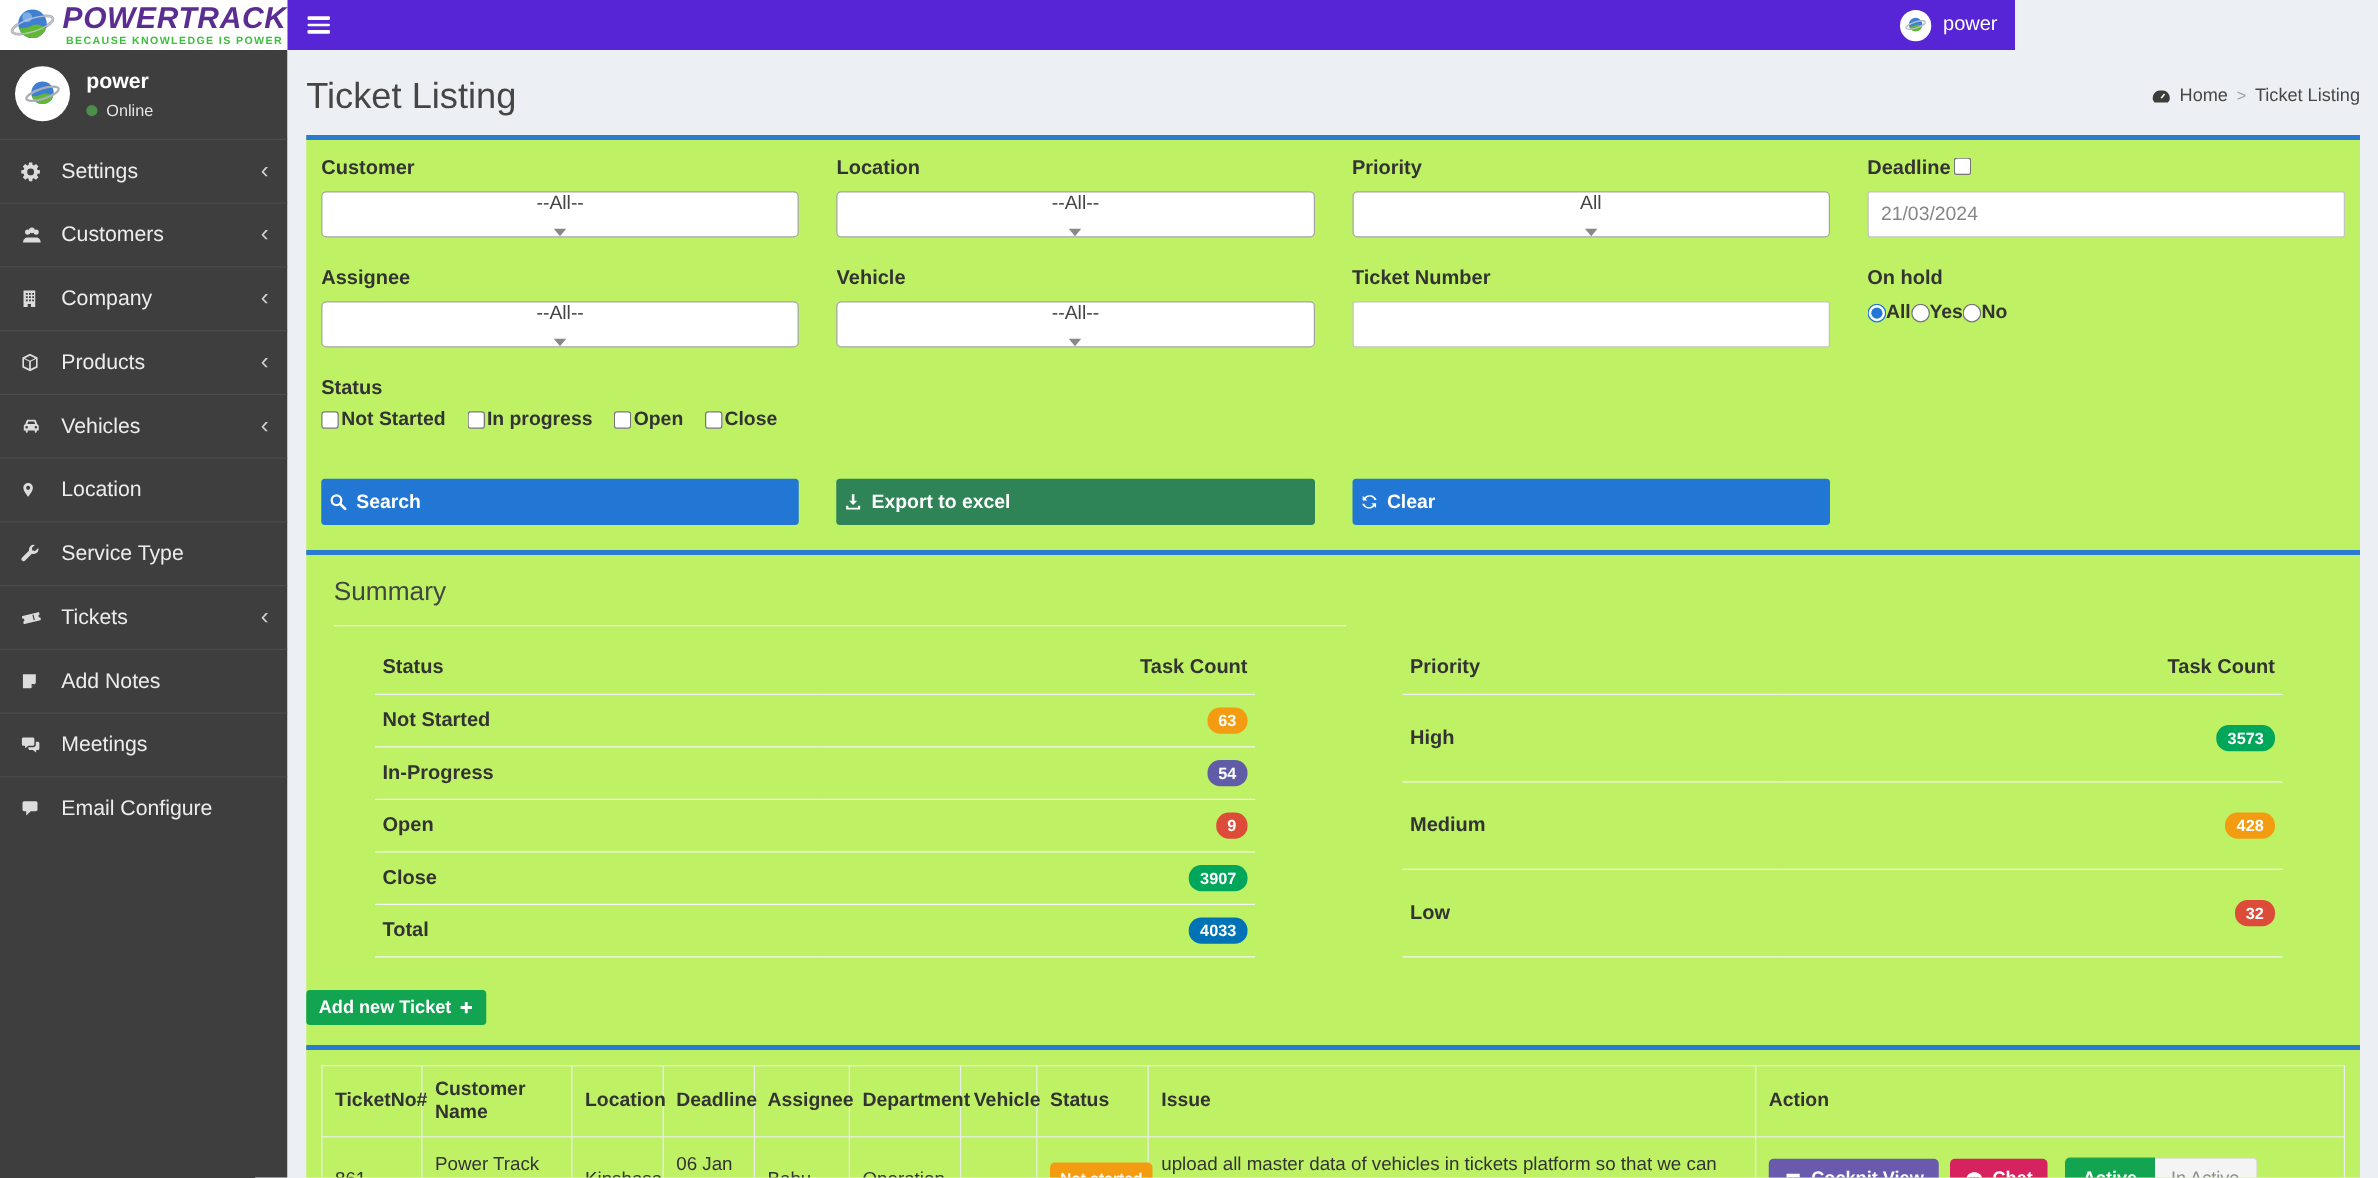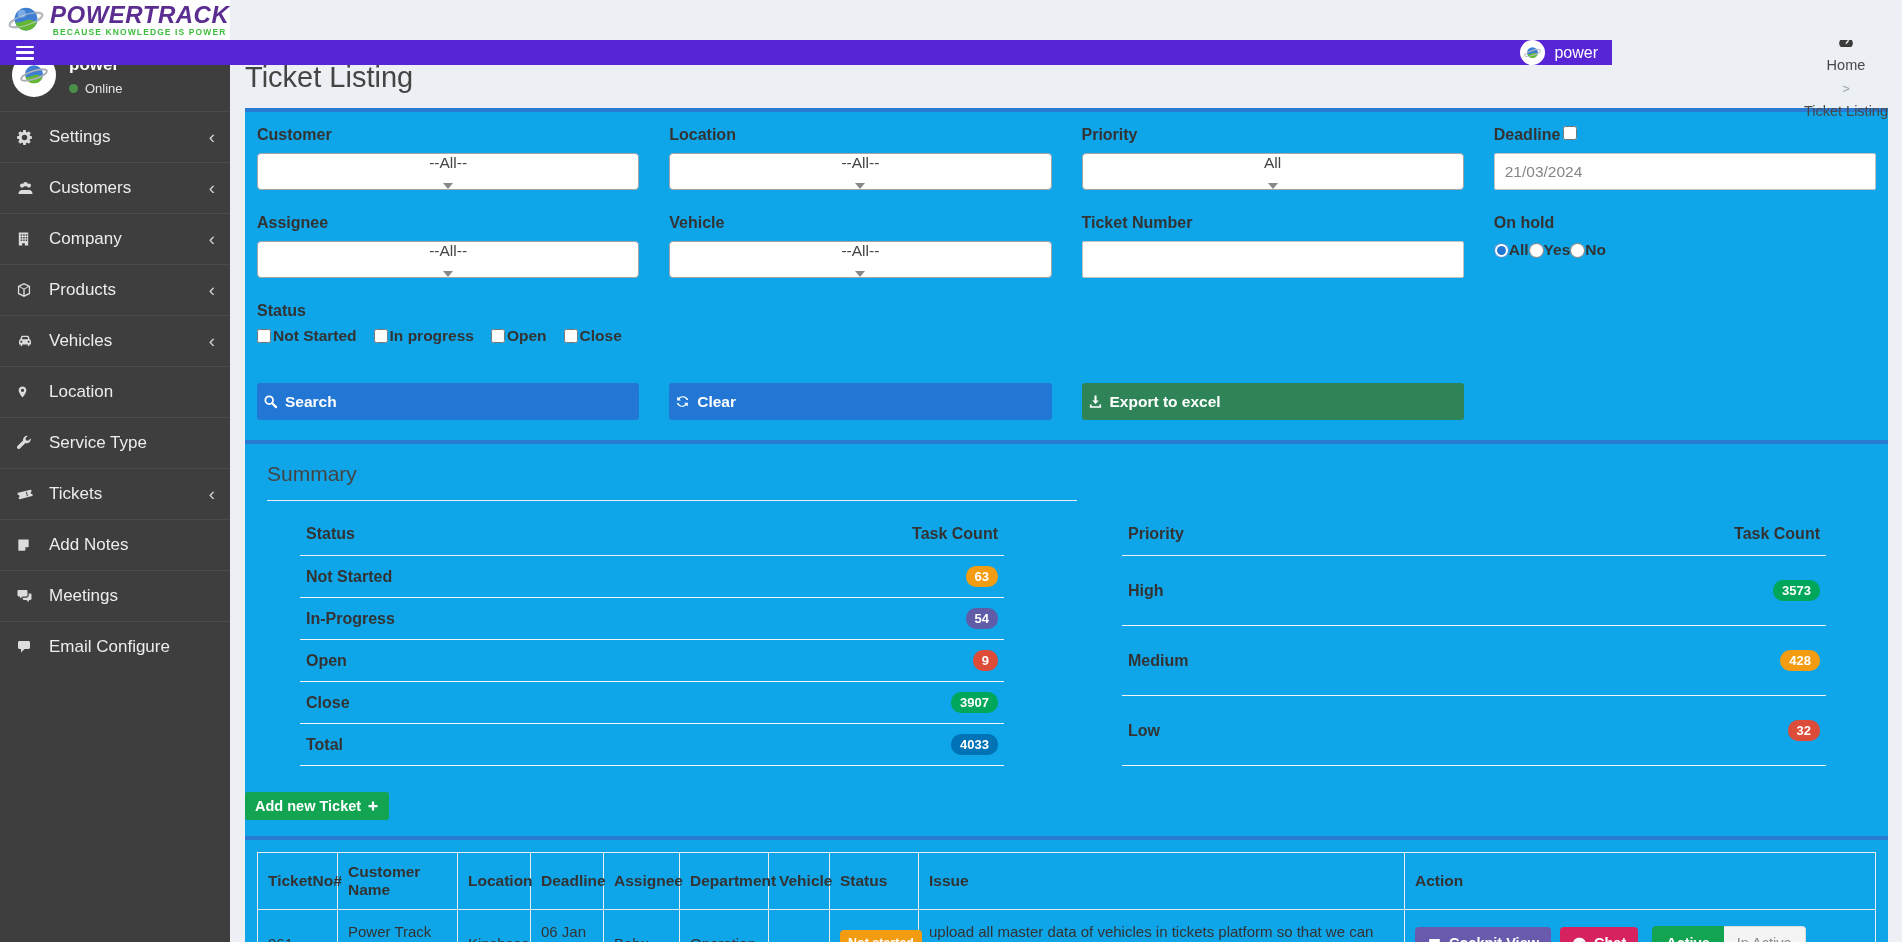--- a/index.html
+++ b/index.html
@@ -1,20 +1,20 @@
 <!DOCTYPE html>
 <html><head>
 <meta charset="utf-8">
 <style>
   html,body{margin:0;padding:0;width:1902px;height:942px;overflow:hidden;
     font-family:"Liberation Sans","DejaVu Sans",sans-serif;background:#ecf0f5;color:#444;}
   *{box-sizing:border-box;}
 
   
-  .header{position:absolute;top:0;left:0;width:1612px;height:40px;display:flex;z-index:10;flex-direction:column;}
+  .header{position:absolute;top:0;left:0;width:1612px;height:40px;display:flex;z-index:10;}
   .brand{width:230px;height:40px;background:#ffffff;display:flex;align-items:center;padding:2px 6px;}
   .brand-text{display:flex;flex-direction:column;line-height:1;margin-left:4px;}
   .brand-name{font-size:24px;font-weight:800;color:#5b2d91;letter-spacing:.5px;font-style:italic;}
   .brand-tag{font-size:8.5px;font-weight:700;color:#3dbf3d;letter-spacing:1.1px;margin-top:1px;text-align:center;}
   .topbar{flex:1;background:#5724d6;display:flex;align-items:center;justify-content:space-between;padding:0 14px 0 16px;}
   .hamburger{width:18px;height:14px;display:flex;flex-direction:column;justify-content:space-between;cursor:pointer;}
   .hamburger span{display:block;height:2.6px;background:#fff;border-radius:1px;}
   .topbar-user{display:flex;align-items:center;gap:9px;color:#fff;font-size:16px;}
   .avatar-circle{background:#fff;border-radius:50%;display:flex;align-items:center;justify-content:center;overflow:hidden;}
   .avatar-sm{width:25px;height:25px;}
@@ -31,25 +31,25 @@
   .menu li{height:51px;display:flex;align-items:center;padding:0 15px 0 16px;color:#ececec;
     font-size:17px;border-top:1px solid #4b4b4b;cursor:pointer;}
   .menu li .mi{width:20px;height:18px;margin-right:13px;color:#dcdcdc;flex:0 0 20px;display:flex;align-items:center;}
   .menu li .chev{margin-left:auto;color:#cfcfcf;}
   .chev::before{content:"\2039";font-size:19px;line-height:1;}
 
   
   .main{position:absolute;left:230px;top:40px;right:0;bottom:0;background:#ecf0f5;padding:14px 14px 0 15px;overflow:hidden;}
   .page-head{display:flex;justify-content:space-between;align-items:center;height:46px;margin-bottom:8px;}
   .page-title{font-size:29px;font-weight:400;color:#454545;margin:0;}
-  .breadcrumb{display:flex;align-items:center;gap:7px;font-size:14.5px;color:#474747;flex-direction:column;}
+  .breadcrumb{display:flex;align-items:center;gap:7px;font-size:14.5px;color:#474747;}
   .breadcrumb .sep::before{content:"\003E";color:#9aa3ad;font-size:13px;}
   .breadcrumb a{color:#474747;text-decoration:none;cursor:pointer;}
 
-  .box{background:#0ea5e9;border-top:4px solid #2a7ad2;}
+  .box{background:#bef264;border-top:4px solid #2a7ad2;}
 
   
   .filter-box{padding:14px 12px 20px 12px;}
   .fgrid{display:grid;grid-template-columns:repeat(4,1fr);column-gap:30px;row-gap:24px;}
   .flabel{display:block;font-size:16px;font-weight:700;color:#333;margin-bottom:9px;}
   .fake-select{height:37px;border:1px solid #a5a5a5;border-radius:4px;background:#fff;display:flex;
     align-items:center;justify-content:space-between;padding:0 13px;font-size:15.5px;color:#444;cursor:pointer;flex-direction:column;}
   .sel-arrow{width:0;height:0;border-left:5px solid transparent;border-right:5px solid transparent;border-top:6px solid #888;}
   .tinput{height:37px;width:100%;border:1px solid #c3c3c3;border-radius:2px;padding:0 10px;font-size:15.5px;
     color:#868686;font-family:inherit;background:#fff;}
@@ -368,35 +368,35 @@
 
       <button class="btn btn-blue">
         <span>
           <svg width="15" height="15" viewBox="0 0 16 16">
               <circle cx="6.6" cy="6.6" r="4.1" fill="none" stroke="#fff" stroke-width="1.9"></circle>
               <line x1="9.8" y1="9.8" x2="14" y2="14" stroke="#fff" stroke-width="2.3" stroke-linecap="round"></line>
             </svg>
         </span>
         <span>Search</span>
       </button>
+      <button class="btn btn-green">
+        <span>
+          <svg width="15" height="15" viewBox="0 0 16 16">
+              <path fill="#fff" d="M6.9 1.5h2.2V7h2.4L8 10.6 4.5 7h2.4zM2 11.2h1.9V13h8.2v-1.8H14v3.4H2z"></path>
+            </svg>
+        </span>
+        <span>Export to excel</span>
+      </button>
       <button class="btn btn-blue">
         <span>
           <svg width="15" height="15" viewBox="0 0 16 16">
               <path fill="#fff" d="M8 3.4a4.6 4.6 0 0 1 4.3 3h1.9A6.4 6.4 0 0 0 3.7 4.2L2.3 2.8v4h4L4.8 5.3A4.6 4.6 0 0 1 8 3.4zM8 12.6a4.6 4.6 0 0 1-4.3-3H1.8a6.4 6.4 0 0 0 10.5 2.2l1.4 1.4v-4h-4l1.5 1.5a4.6 4.6 0 0 1-3.2 1.9z"></path>
             </svg>
         </span>
         <span>Clear</span>
-      </button>
-      <button class="btn btn-green">
-        <span>
-          <svg width="15" height="15" viewBox="0 0 16 16">
-              <path fill="#fff" d="M6.9 1.5h2.2V7h2.4L8 10.6 4.5 7h2.4zM2 11.2h1.9V13h8.2v-1.8H14v3.4H2z"></path>
-            </svg>
-        </span>
-        <span>Export to excel</span>
       </button>
     </div>
   </section>
 
   <section class="box summary-box">
     <h2 class="summary-title">Summary</h2>
     <hr class="summary-hr">
     <div class="sum-tables">
       <table class="sum-table">
         <thead>

